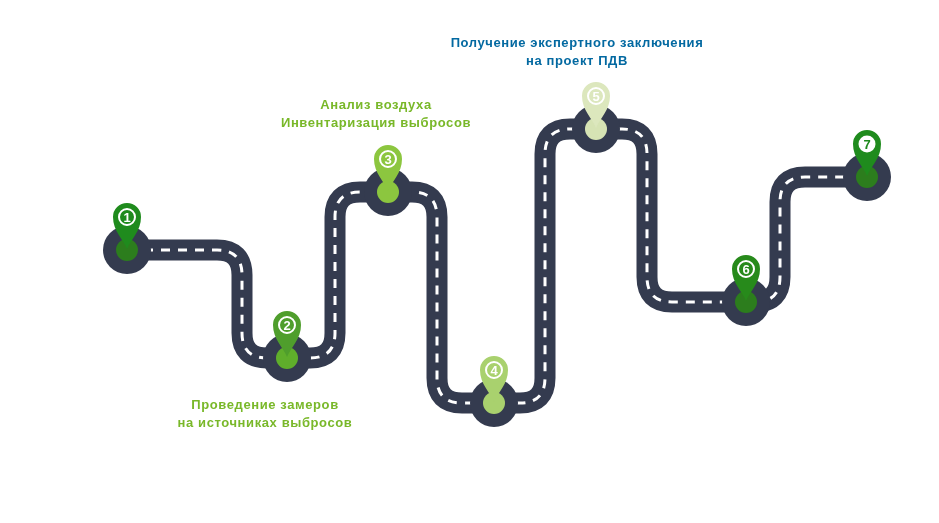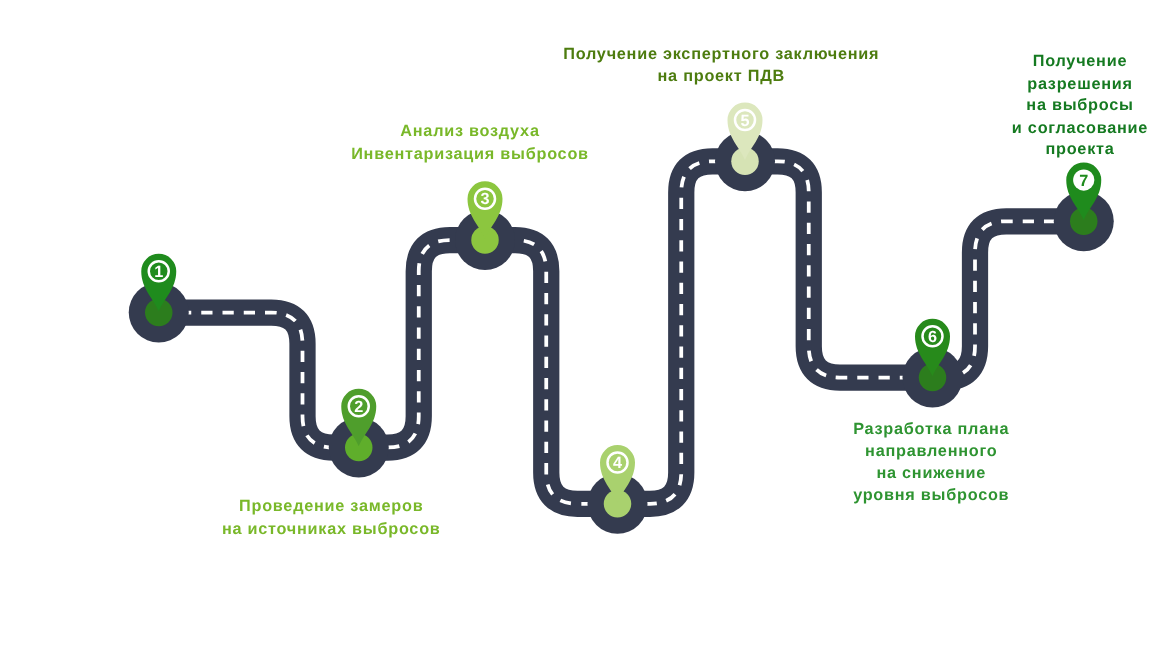--- a/index.html
+++ b/index.html
@@ -98,24 +98,15 @@
           <circle cy="-33" r="8.5" fill="#ffffff"></circle>
           <text y="-28.5" text-anchor="middle" fill="#1F8B1D">7</text>
         </g>
       </g>
   </svg>
 
   <div class="step-label pos-3" style="color: rgb(121, 184, 41);">Анализ воздуха
 Инвентаризация выбросов</div>
   <div class="step-label pos-2" style="color: rgb(121, 184, 41);">Проведение замеров
 на источниках выбросов</div>
-  <div class="step-label pos-5" style="color: #4d7c0f;">Получение экспертного заключения
+  <div class="step-label pos-5" style="color: #0369a1;">Получение экспертного заключения
 на проект ПДВ</div>
-  <div class="step-label pos-6" style="color: rgb(46, 148, 49);">Разработка плана
-направленного
-на снижение
-уровня выбросов</div>
-  <div class="step-label pos-7" style="color: rgb(21, 122, 33);">Получение
-разрешения
-на выбросы
-и согласование
-проекта</div>
 </div>
 
 </body></html>

